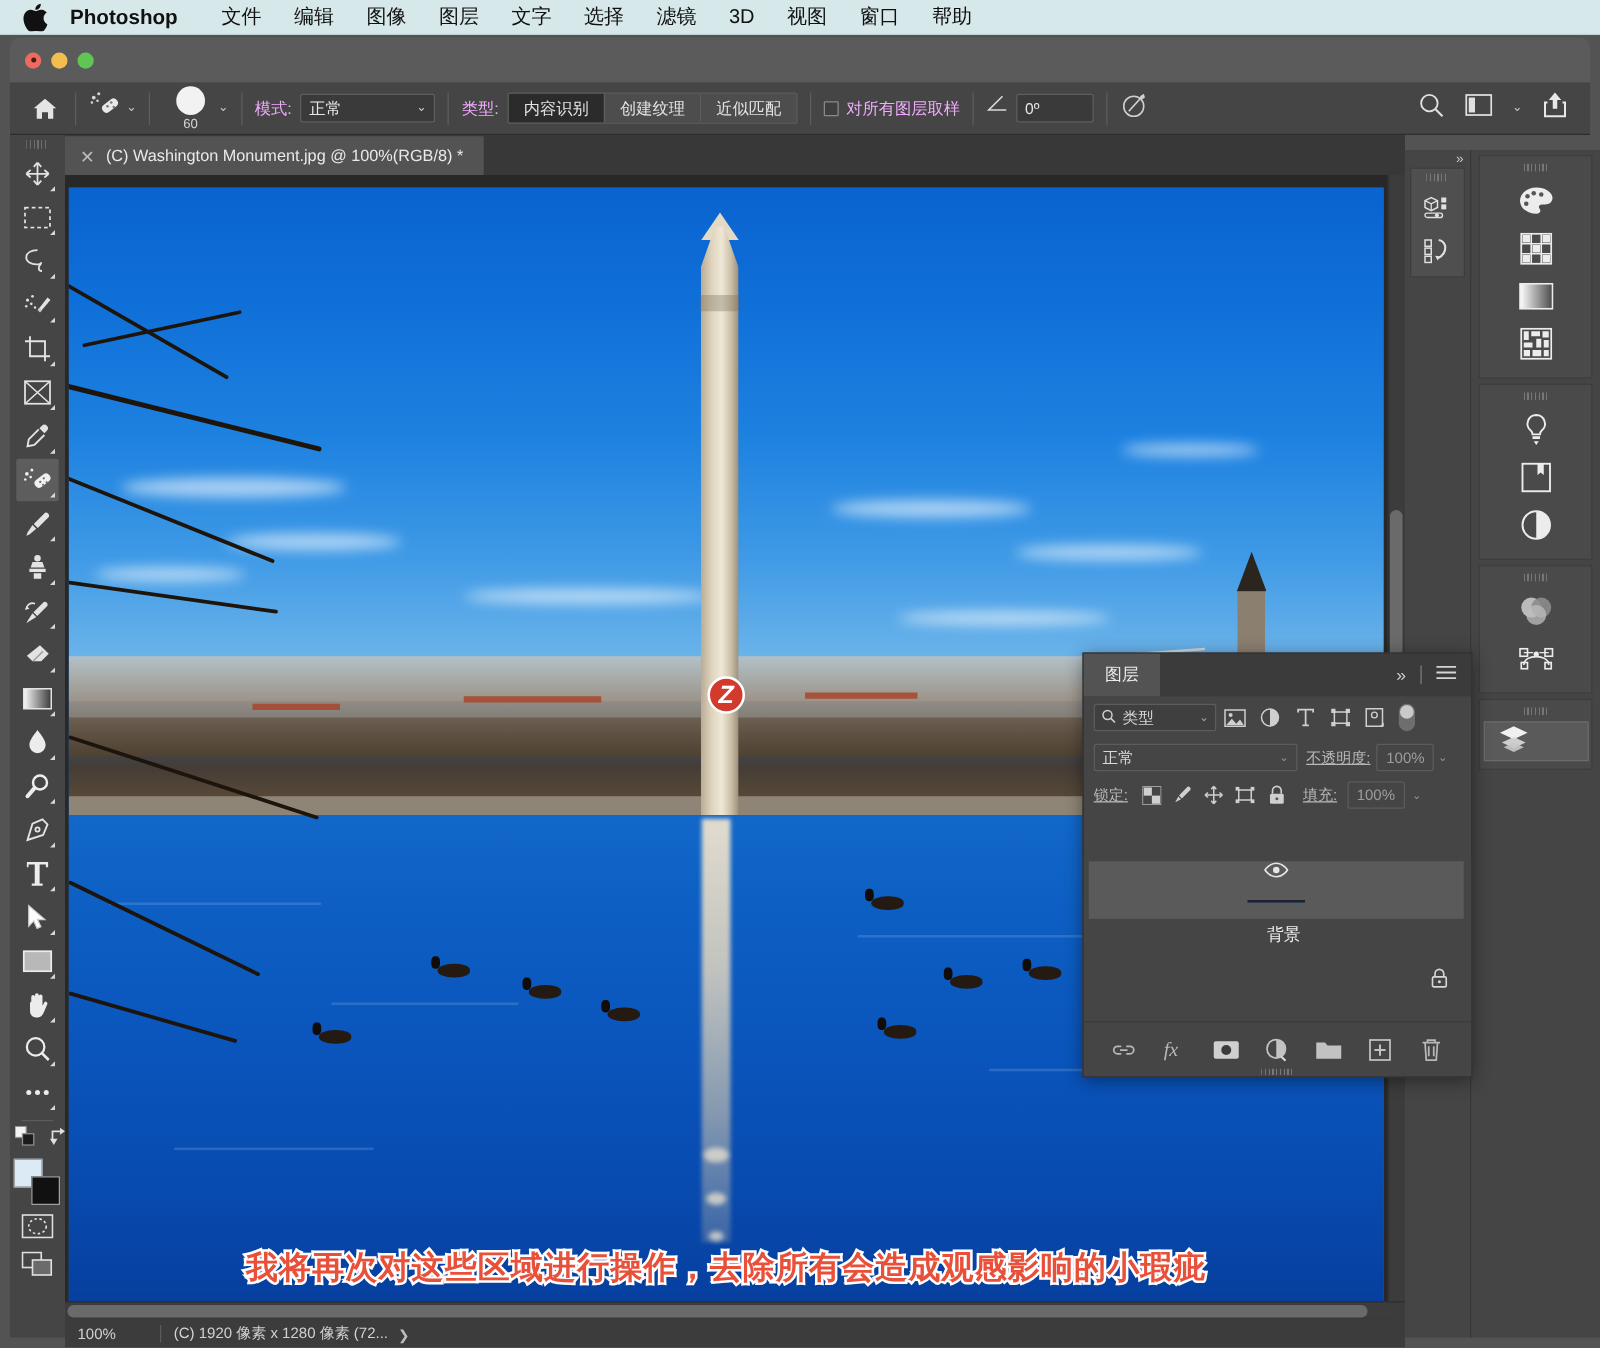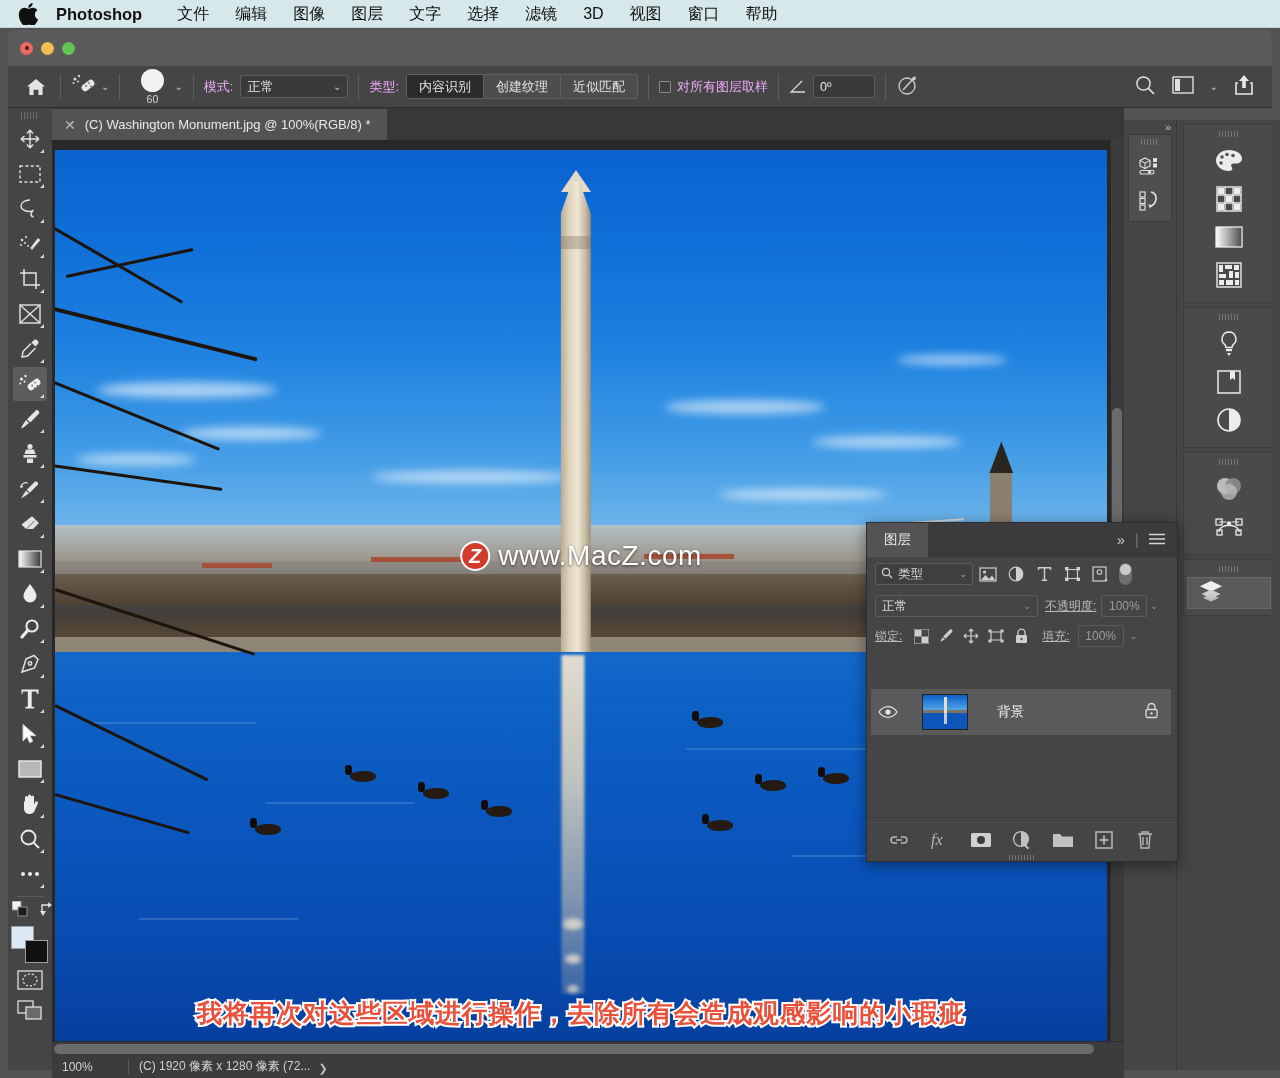--- a/index.html
+++ b/index.html
@@ -60,21 +60,21 @@
   }
   .segbtns { display:flex; border:1px solid #5e5e5e; border-radius:2px; overflow:hidden;}
   .segbtn {
     background:#4d4d4d; color:#e3e3e3; font-size:13px; height:23px;
     padding:0 12px; display:flex;align-items:center; border-right:1px solid #5e5e5e;
   }
   .segbtn:last-child{border-right:none;}
   .segbtn.active{ background:#2b2b2b; }
   .chkwrap{display:flex;align-items:center;gap:6px;}
   .chkbox{width:12px;height:12px;border:1px solid #8a8a8a;background:#3f3f3f;border-radius:1px;}
-  .anglewrap{display:flex;align-items:flex-end;gap:6px;}
+  .anglewrap{display:flex;align-items:flex-start;gap:6px;}
   .anglefield{ background:#3a3a3a;border:1px solid #5e5e5e;border-radius:2px;height:23px;width:62px;
     color:#e6e6e6;font-size:12.5px;display:flex;align-items:center;padding-left:6px;}
   .ob-right{ margin-left:auto; display:flex; align-items:center; gap:16px; padding-right:4px;}
 
   
   .lefttool {
     position:absolute; left:8px; top:108px; width:44px; height:962px;
     background:#454545; display:flex; flex-direction:column; align-items:center;
     padding-top:4px;
   }
@@ -242,21 +242,21 @@
   .lp-togg::after{content:"";position:absolute;left:1px;top:1px;width:11px;height:11px;border-radius:50%;background:#c9c9c9;}
   .lp-blend{ height:30px; display:flex;align-items:center;padding:0 8px;gap:0; }
   .blendsel{ background:#454545;border:1px solid #5c5c5c;border-radius:2px;height:22px;width:163px;
     display:flex;align-items:center;justify-content:space-between;padding:0 6px;color:#d9d9d9;font-size:12.5px;}
   .lp-lbl{font-size:12px;color:#b9b9b9;margin:0 5px 0 7px;white-space:nowrap;text-decoration:underline;}
   .numfield{ background:#454545;border:1px solid #5c5c5c;border-radius:2px;height:22px;width:46px;
     color:#9d9d9d;font-size:12px;display:flex;align-items:center;justify-content:center;}
   .lp-lock{ height:30px; display:flex;align-items:center;padding:0 8px;gap:3px; }
   .lockicon{width:22px;height:22px;display:flex;align-items:center;justify-content:center;}
   .lp-list{ position:absolute; left:0; right:0; top:164px; bottom:44px; background:#454545; }
-  .layerrow{ height:46px; background:#5a5a5a; display:flex;align-items:center;gap:17px; margin:2px 6px 0 4px;}
+  .layerrow{ height:46px; background:#5a5a5a; display:flex;align-items:center;gap:17px; margin:2px 6px 0 4px;flex-direction:column;}
   .eye{width:34px;height:46px;display:flex;align-items:center;justify-content:center;}
   .lthumb{width:46px;height:36px;border:1px solid #222;overflow:hidden;position:relative;background:#0a5fc8;}
   .lthumb .t-sky{position:absolute;left:0;top:0;width:100%;height:48%;background:linear-gradient(180deg,#0a5fc8,#56a9e8);}
   .lthumb .t-land{position:absolute;left:0;top:44%;width:100%;height:10%;background:#7d7264;}
   .lthumb .t-water{position:absolute;left:0;top:54%;width:100%;height:46%;background:#0c56bb;}
   .lthumb .t-mon{position:absolute;left:48%;top:6%;width:3px;height:46%;background:#e8ddc8;}
   .lthumb .t-ref{position:absolute;left:48%;top:54%;width:3px;height:32%;background:rgba(240,232,214,.8);}
   .lname{font-size:13.5px;color:#eee;margin-left:12px;}
   .llock{margin-left:auto;margin-right:12px;}
   .lp-footer{ position:absolute;left:0;right:0;bottom:0;height:44px;background:#454545;
@@ -648,21 +648,20 @@
     <div class="branch" style="left:-2%;top:25%;width:200px;height:3px;transform:rotate(22deg);"></div>
     <div class="branch" style="left:1%; top:14%;width:130px;height:3px;transform:rotate(-12deg);"></div>
     <div class="branch" style="left:-1%;top:35%;width:180px;height:3px;transform:rotate(8deg);"></div>
     <div class="branch" style="left:0%; top:49%;width:210px;height:3px;transform:rotate(18deg);"></div>
     <div class="branch" style="left:0%; top:62%;width:170px;height:3px;transform:rotate(26deg);"></div>
     <div class="branch" style="left:0%; top:72%;width:140px;height:3px;transform:rotate(16deg);"></div>
     <div class="branch" style="left:-1%;top:8%; width:160px;height:3px;transform:rotate(30deg);"></div>
 
     <div class="watermark">
       <span class="wm-badge">Z</span>
-      <span class="wm-text">www.MacZ.com</span>
     </div>
 
     <div class="caption">我将再次对这些区域进行操作，去除所有会造成观感影响的小瑕疵</div>
   </div>
 
   <div class="vscroll">
     <div class="vthumb"></div>
   </div>
 </div>
 

